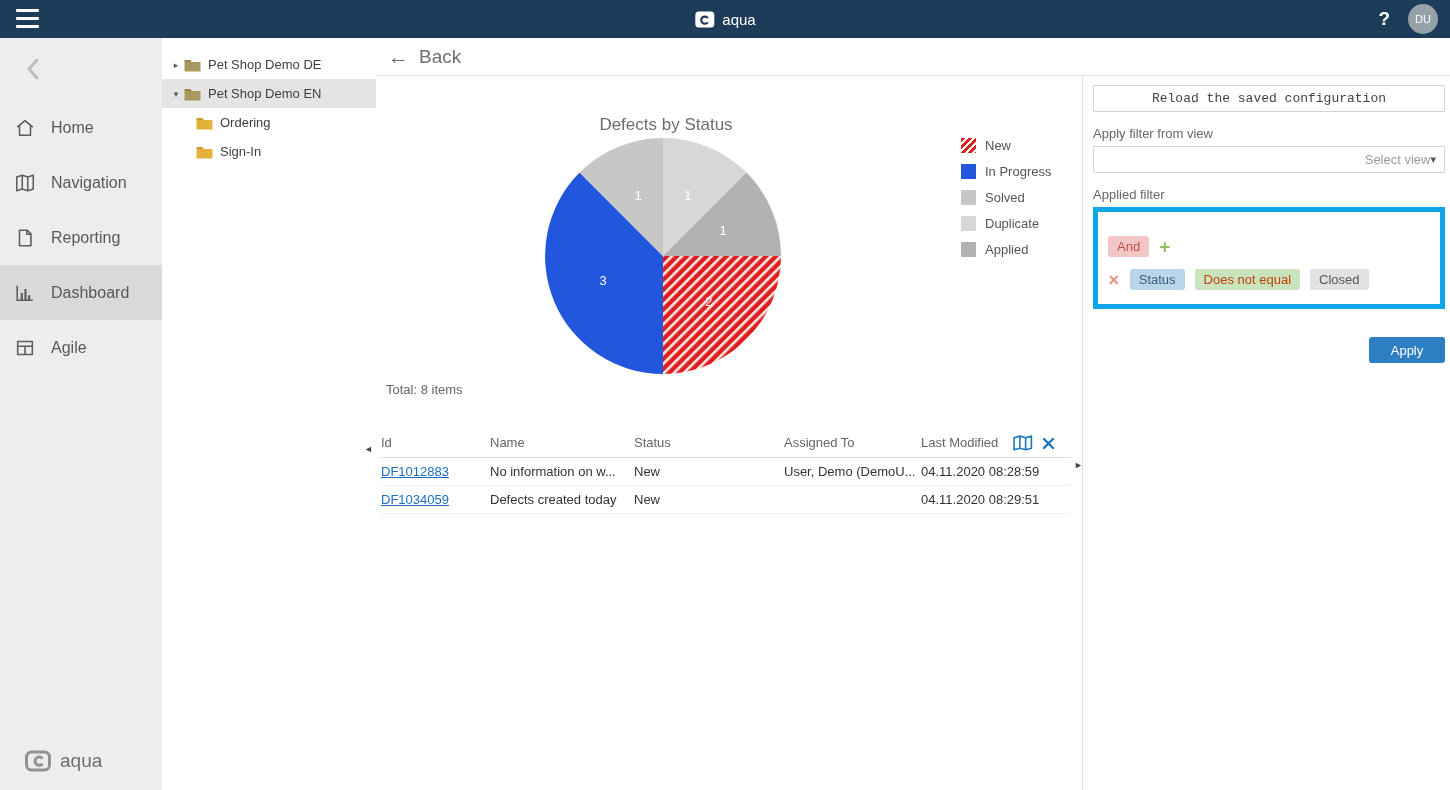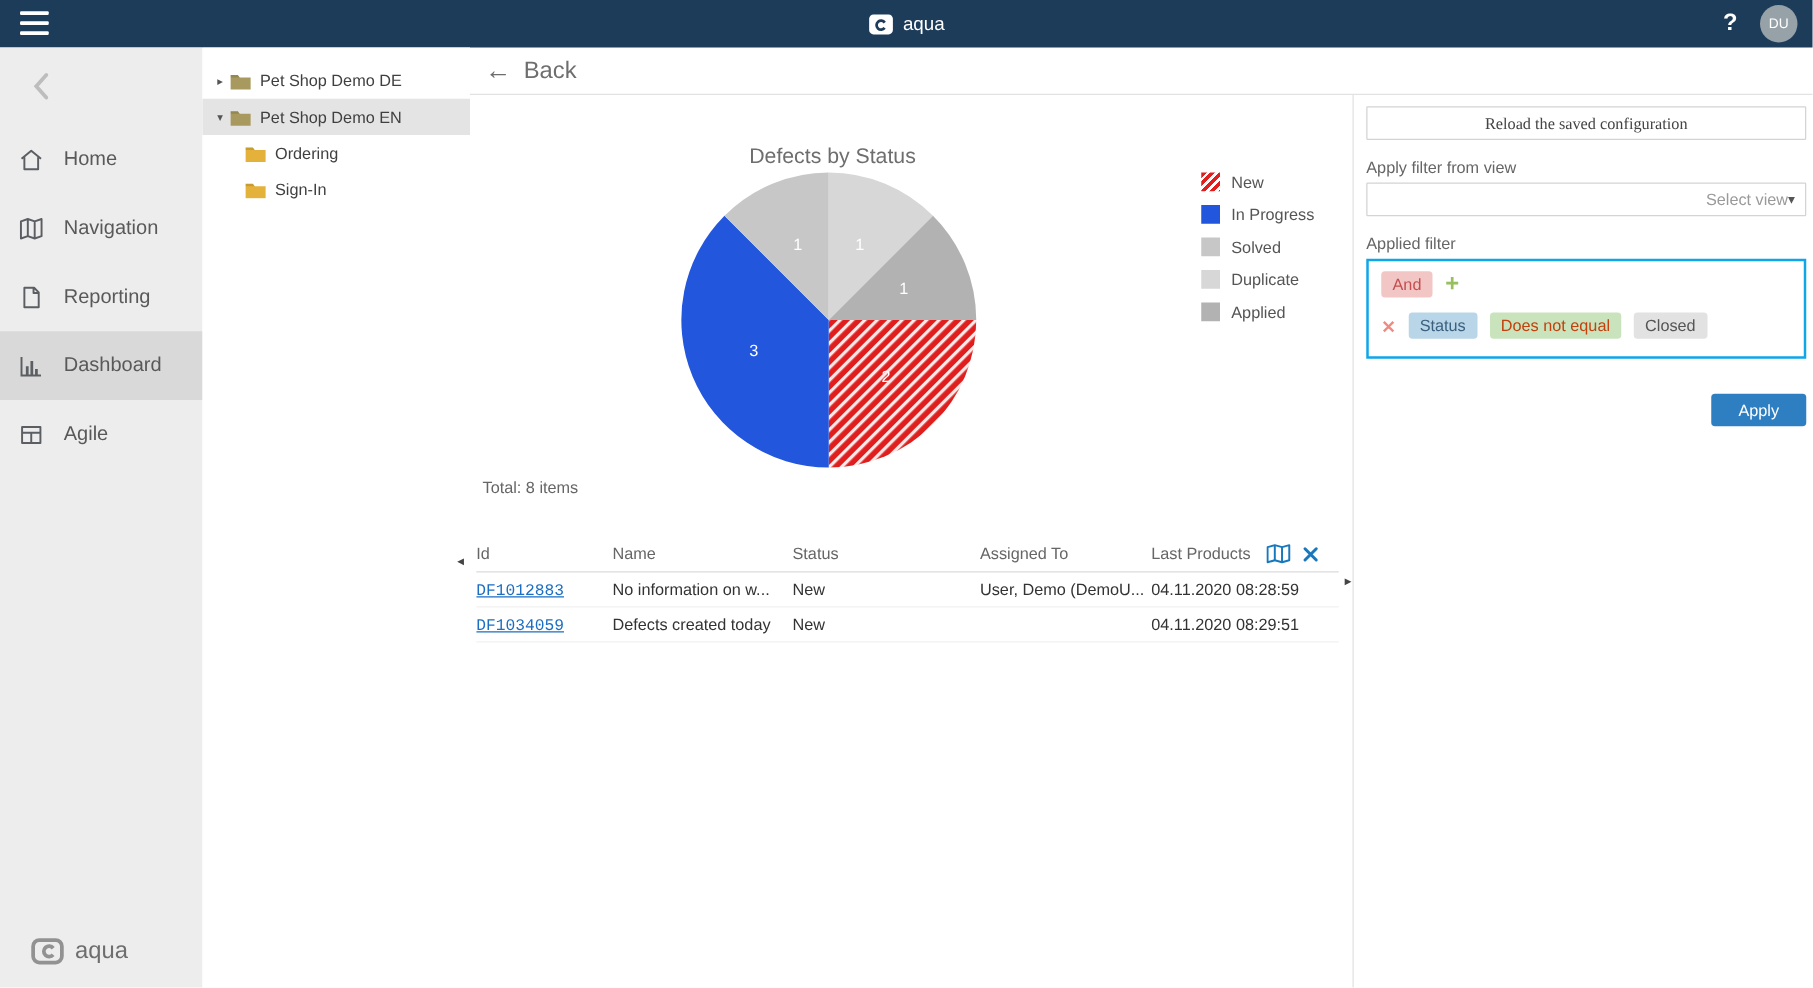--- a/index.html
+++ b/index.html
@@ -47,30 +47,30 @@
 
   .grid-wrap{position:absolute;top:352px;left:5px;width:690px;}
   .scroll-left{position:absolute;left:-17px;top:16px;font-size:9px;color:#444;cursor:pointer;}
   .scroll-right{position:absolute;right:-12px;top:32px;font-size:9px;color:#444;cursor:pointer;}
   .grid-header{position:relative;height:30px;line-height:30px;border-bottom:1px solid #dcdcdc;}
   .grid-header .col{color:#666;}
   .hdr-icons{position:absolute;right:16px;top:7px;display:flex;gap:9px;align-items:center;}
   .grid-row{height:28px;line-height:28px;border-bottom:1px solid #f1f1f1;}
   .col{display:inline-block;vertical-align:top;font-size:13px;color:#333;white-space:nowrap;overflow:hidden;}
   .col-id{width:109px;}.col-name{width:144px;}.col-status{width:150px;}.col-assigned{width:137px;}.col-modified{width:148px;}
-  .link{color:#1b6ec2;text-decoration:underline;cursor:pointer;font-family:Liberation Mono, monospace;}
+  .link{color:#1b6ec2;text-decoration:underline;cursor:pointer;}
 
   
   .right-panel{position:absolute;top:76px;left:1082px;width:368px;height:714px;border-left:1px solid #e2e2e2;padding:9px 5px 0 10px;}
-  .reload-btn{display:block;width:100%;height:27px;background:#fff;border:1px solid #d4d4d4;font-size:13px;color:#444;font-family:Liberation Serif, serif;cursor:pointer;border-radius:1px;}
+  .reload-btn{display:block;width:100%;height:27px;background:#fff;border:1px solid #d4d4d4;font-size:13px;color:#444;font-family:Liberation Mono, monospace;cursor:pointer;border-radius:1px;}
   .plabel{margin-top:14px;font-size:13px;color:#666;}
   .select{margin-top:5px;height:27px;border:1px solid #d4d4d4;border-radius:1px;display:flex;align-items:center;justify-content:flex-end;padding:0 8px;cursor:pointer;background:#fff;}
   .select .placeholder{font-size:13px;color:#9a9a9a;}
   .select .caret{font-size:11px;color:#555;}
-  .filter-box{margin-top:5px;border:2px solid #0ea5e9;padding:8px 10px 14px;}
+  .filter-box{margin-top:5px;border:5px solid #0ea5e9;padding:24px 10px 14px;}
   .fb-row{display:flex;align-items:center;gap:10px;}
   .fb-row + .fb-row{margin-top:12px;}
   .chip{font-size:13px;padding:3px 9px;border-radius:3px;white-space:nowrap;}
   .chip-and{background:#f3c6c6;color:#c34f4f;cursor:pointer;}
   .plus{color:#97c05c;font-size:19px;font-weight:bold;cursor:pointer;line-height:1;}
   .remove{color:#f08a80;font-size:14px;font-weight:bold;cursor:pointer;}
   .chip-field{background:#b9d5e8;color:#39607e;cursor:pointer;}
   .chip-op{background:#c9e3bd;color:#c2410c;cursor:pointer;}
   .chip-val{background:#e2e2e2;color:#555;cursor:pointer;}
   .apply-btn{float:right;margin-top:28px;width:76px;height:26px;background:#2e7fc1;color:#fff;border:none;border-radius:3px;font-size:13px;font-family:inherit;cursor:pointer;}
@@ -239,21 +239,21 @@
         <span class="legend-label">Applied</span>
       </div>
     </div>
 
   <div class="total">Total: 8 items</div>
 
   <div class="grid-wrap">
     <span class="scroll-left">◄</span>
     <span class="scroll-right">►</span>
     <div class="grid-header">
-      <span class="col col-id">Id</span><span class="col col-name">Name</span><span class="col col-status">Status</span><span class="col col-assigned">Assigned To</span><span class="col col-modified">Last Products</span>
+      <span class="col col-id">Id</span><span class="col col-name">Name</span><span class="col col-status">Status</span><span class="col col-assigned">Assigned To</span><span class="col col-modified">Last Modified</span>
       <span class="hdr-icons">
         <svg width="20" height="17" viewBox="0 0 19 16" style="cursor:pointer">
           <path d="M1 2.5 L6.5 1 L12 2.5 L17.5 1 V12.5 L12 14 L6.5 12.5 L1 14 Z" fill="none" stroke="#1878be" stroke-width="1.5" stroke-linejoin="round"></path>
           <path d="M6.5 1 V12.5 M12 2.5 V14" fill="none" stroke="#1878be" stroke-width="1.5"></path>
         </svg>
         <svg width="13" height="13" viewBox="0 0 13 13" style="cursor:pointer">
           <path d="M2 2 L11 11 M11 2 L2 11" stroke="#1878be" stroke-width="2.4" stroke-linecap="round"></path>
         </svg>
       </span>
     </div>

